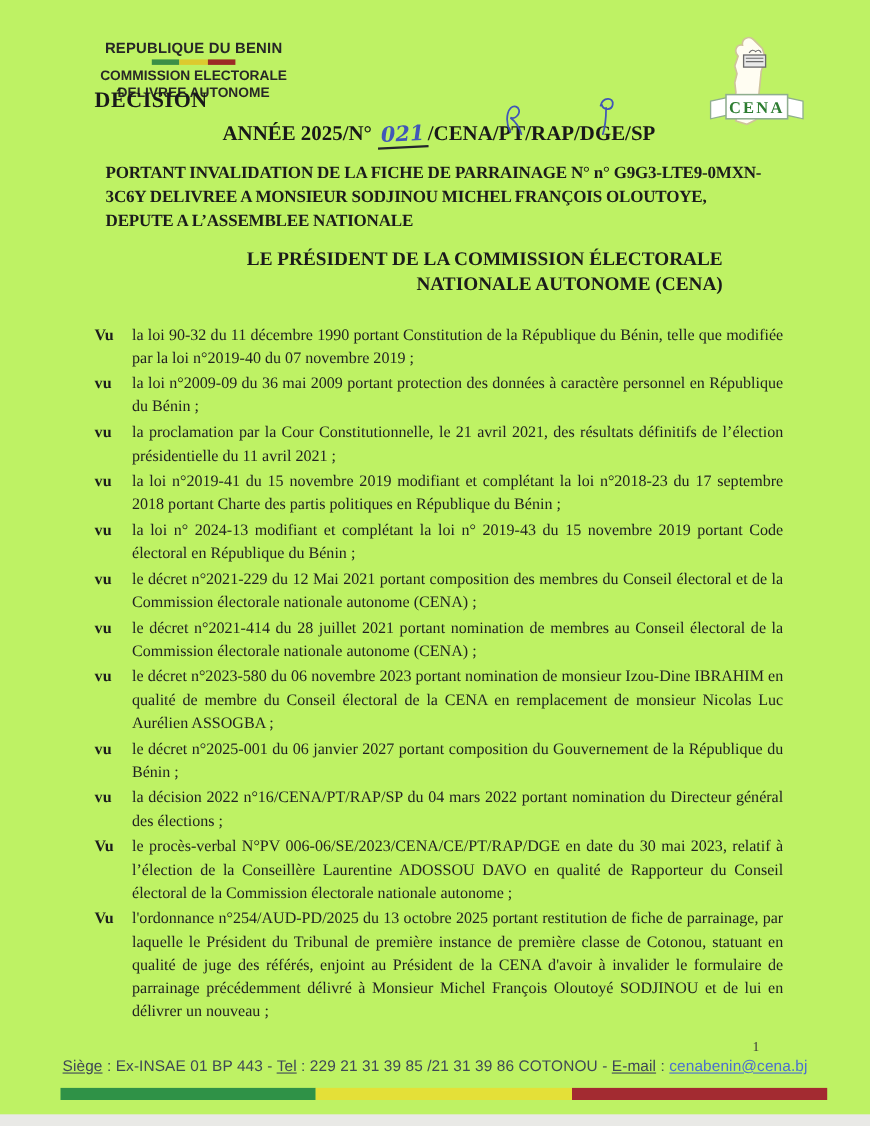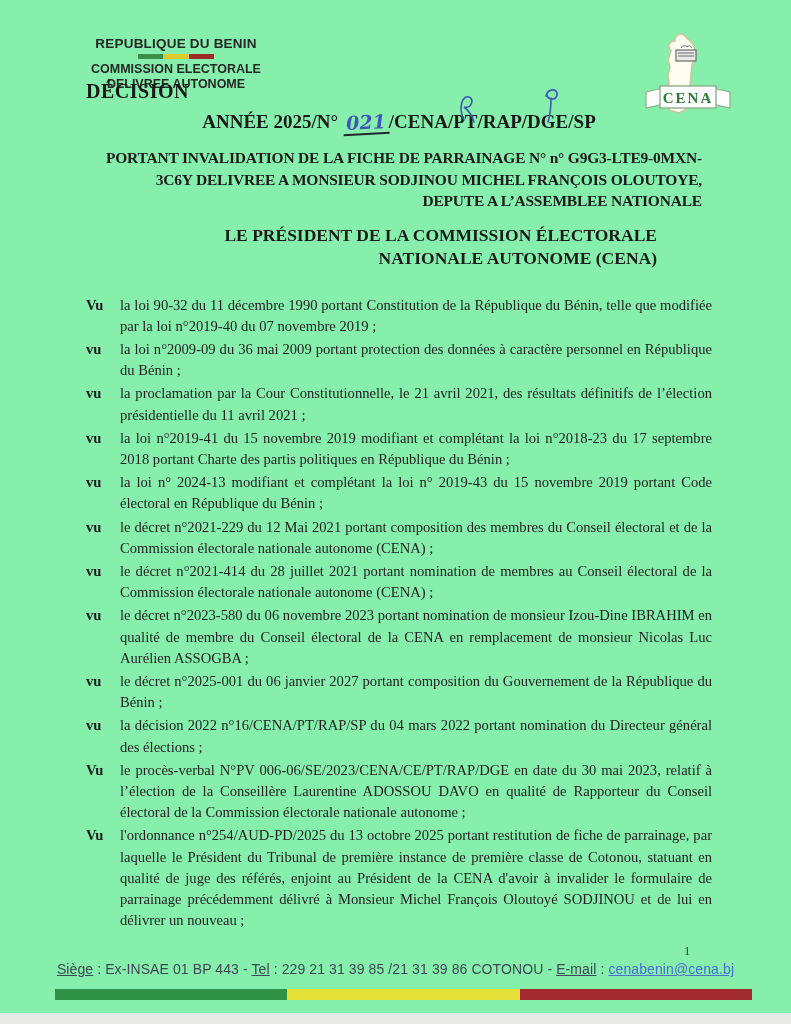--- a/index.html
+++ b/index.html
@@ -1,19 +1,19 @@
 <!DOCTYPE html>
 <html><head>
 <meta charset="utf-8">
 <style>
   * { margin:0; padding:0; box-sizing:border-box; }
   html,body { background:#cfcfcf; }
   .page {
     position:relative; width:791px; height:1024px; margin:0 auto;
-    background:#86efac; overflow:hidden; color:#1d1d1d;
+    background:#bef264; overflow:hidden; color:#1d1d1d;
     font-family:"Liberation Serif", serif;
   }
   
   .header-left {
     position:absolute; top:36px; left:86px; width:180px; text-align:center;
     font-family:"Liberation Sans", sans-serif; color:#272727;
   }
   .country { font-size:13.5px; font-weight:bold; letter-spacing:.2px; white-space:nowrap; }
   .mini-flag { display:flex; width:76px; height:5px; margin:3px auto 3px auto; }
   .mini-flag .g { flex:1; background:#3b8f47; }
@@ -31,21 +31,21 @@
   .handwritten {
     display:inline-block; min-width:46px; text-align:center;
     border-bottom:2px solid #23262c;
     font-family:"DejaVu Serif", serif; font-style:italic; font-weight:bold;
     font-size:19px; color:#4156b8; transform:rotate(-3deg) translateY(1px);
   }
   .flourish { position:absolute; pointer-events:none; }
   .flourish.f1 { left:368px; top:-20px; }
   .flourish.f2 { left:452px; top:-26px; }
   .subject {
-    margin-top:13px; padding:0 10px; text-align:right;
+    margin-top:13px; padding:0 10px; text-align:left;
     font-size:15.5px; font-weight:bold; line-height:21.5px;
     letter-spacing:-0.2px; color:#1b1b1b;
   }
   .authority {
     margin-top:12px; padding:0 55px; text-align:right;
     font-size:17.5px; font-weight:bold; line-height:23px; color:#1b1b1b;
   }
   
   .visa-list { margin-top:25px; }
   .visa-row { display:flex; margin-bottom:2px;justify-content:flex-end; }

